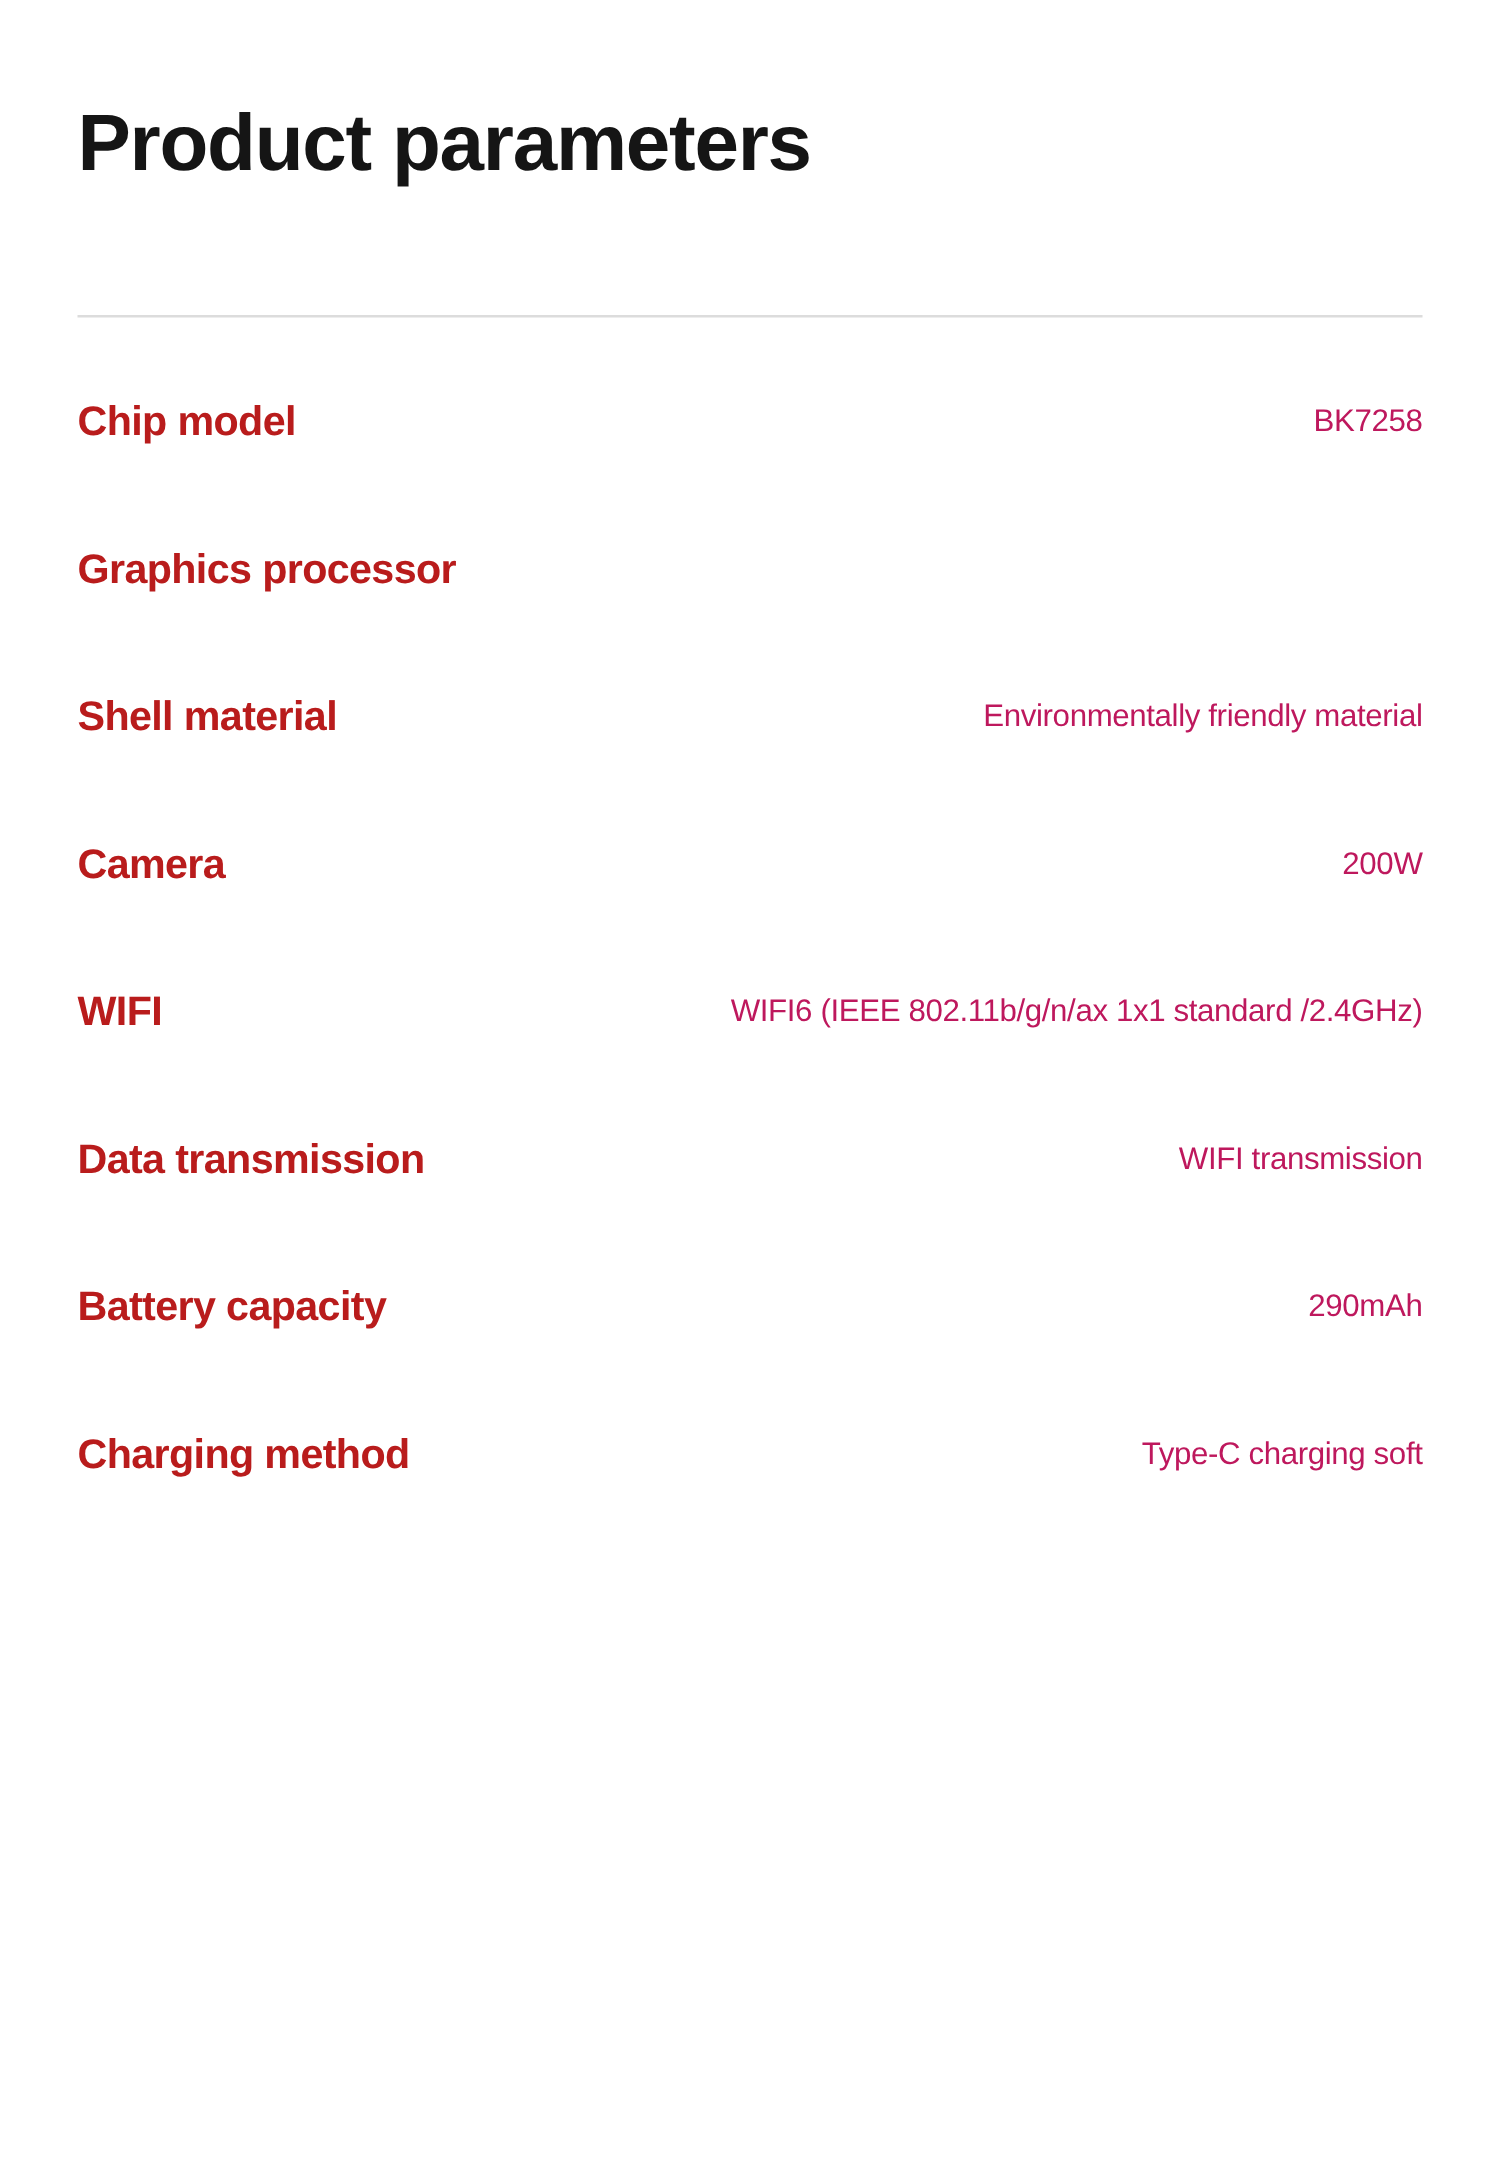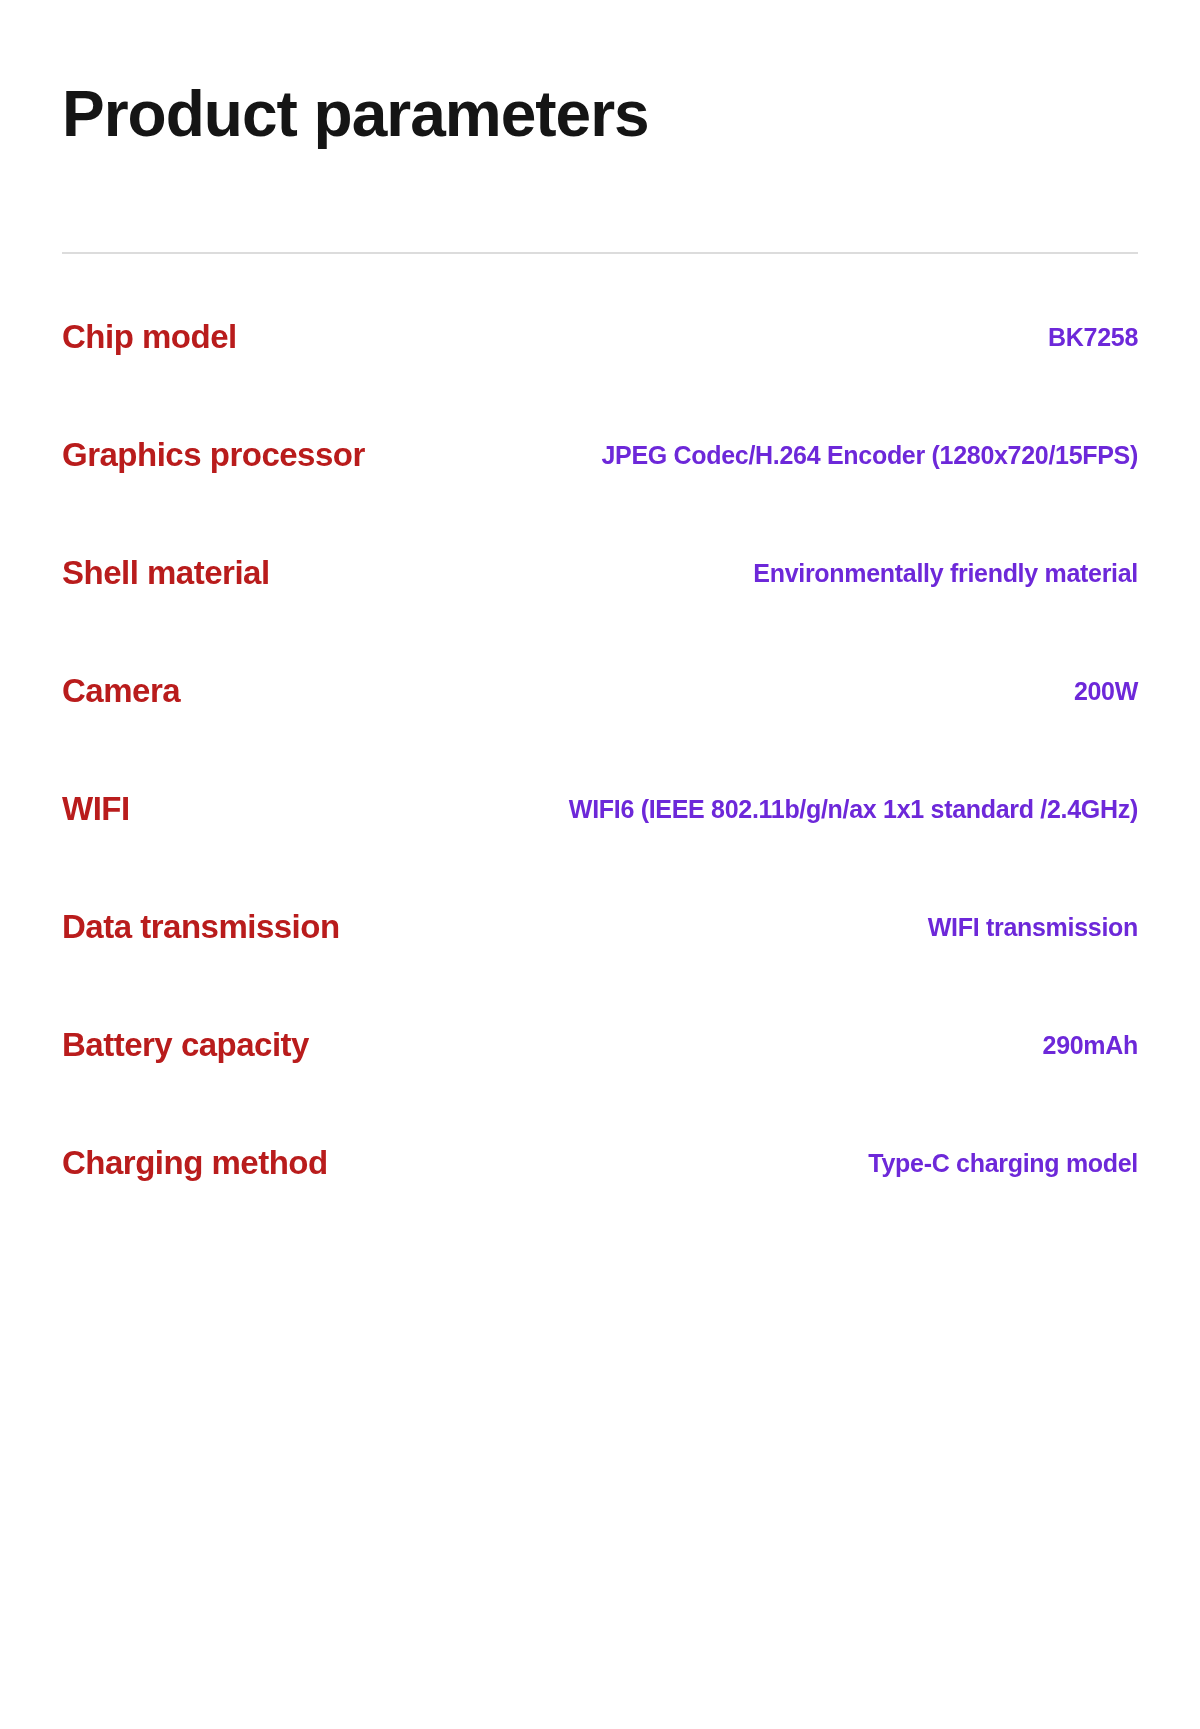--- a/index.html
+++ b/index.html
@@ -43,44 +43,43 @@
   }
   .spec-label {
     font-size: 33px;
     font-weight: 700;
     letter-spacing: -0.5px;
     color: #b91c1c;
     white-space: nowrap;
   }
   .spec-value {
     font-size: 25px;
-    font-weight: 700;
+    font-weight: 400;
     letter-spacing: -0.3px;
-    color: #6d28d9;
+    color: #be185d;
     text-align: right;
     white-space: nowrap;
   }
 </style>
 </head>
 <body>
 
 <div class="page">
   <h1 class="page-title">Product parameters</h1>
 
   <hr class="title-divider">
 
   <div class="spec-list">
   <div class="spec-row">
     <span class="spec-label">Chip model</span>
     <span class="spec-value">BK7258</span>
   </div>
 
   <div class="spec-row">
     <span class="spec-label">Graphics processor</span>
-    <span class="spec-value">JPEG Codec/H.264 Encoder (1280x720/15FPS)</span>
   </div>
 
   <div class="spec-row">
     <span class="spec-label">Shell material</span>
     <span class="spec-value">Environmentally friendly material</span>
   </div>
 
   <div class="spec-row">
     <span class="spec-label">Camera</span>
     <span class="spec-value">200W</span>
@@ -98,16 +97,16 @@
   </div>
 
 
   <div class="spec-row">
     <span class="spec-label">Battery capacity</span>
     <span class="spec-value">290mAh</span>
   </div>
 
   <div class="spec-row">
     <span class="spec-label">Charging method</span>
-    <span class="spec-value">Type-C charging model</span>
+    <span class="spec-value">Type-C charging soft</span>
   </div>
 </div>
 </div>
 
 </body></html>

